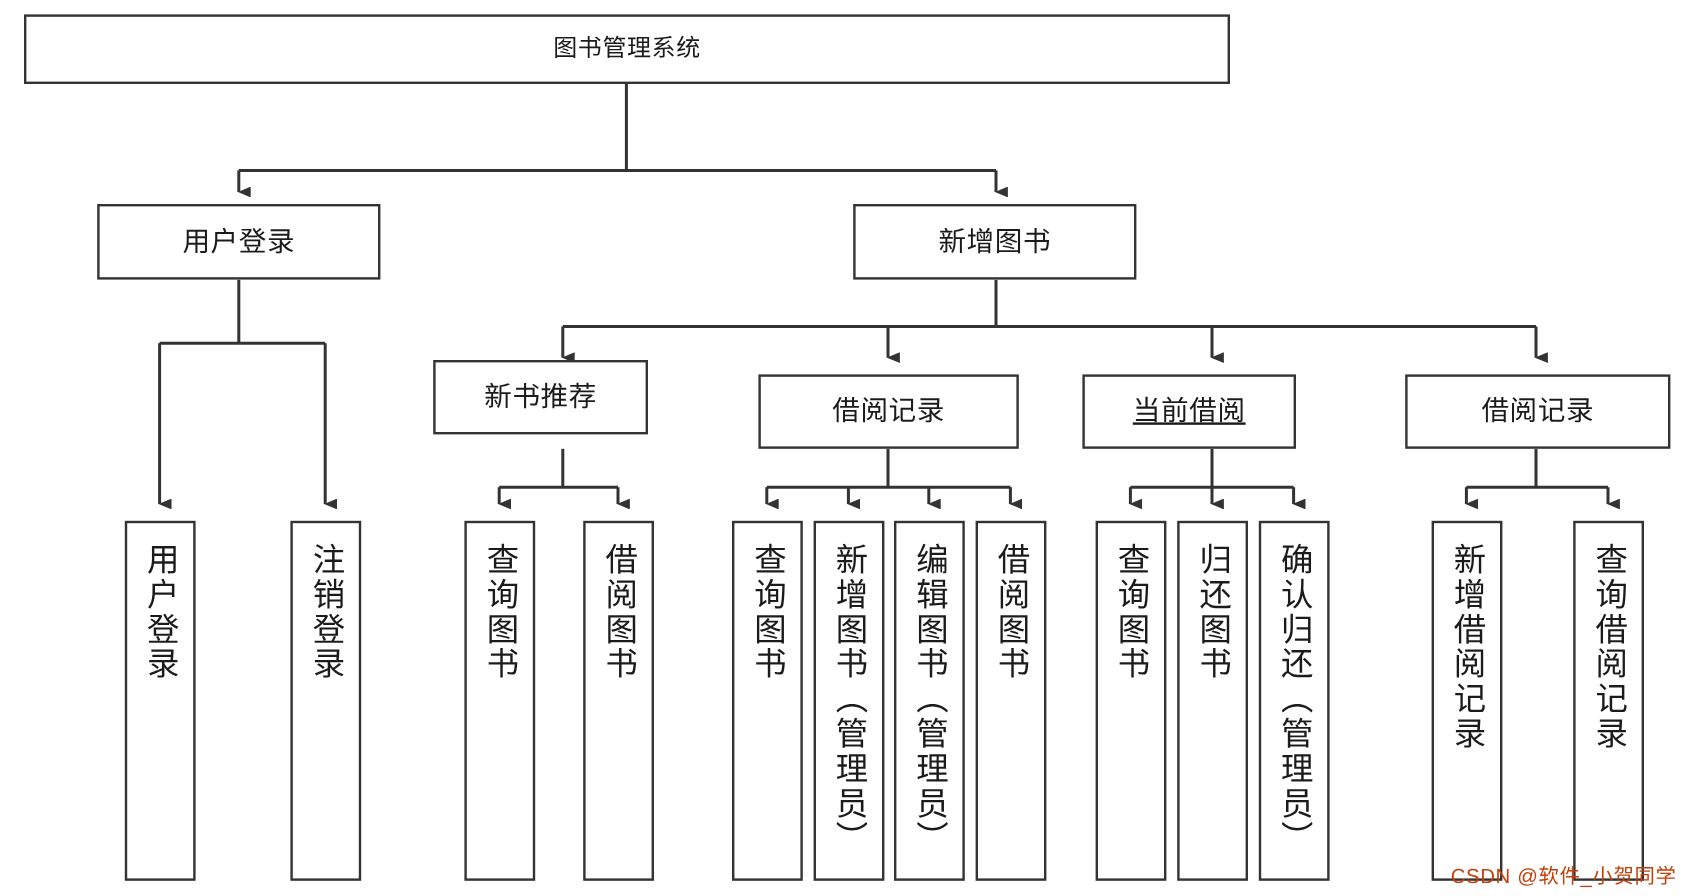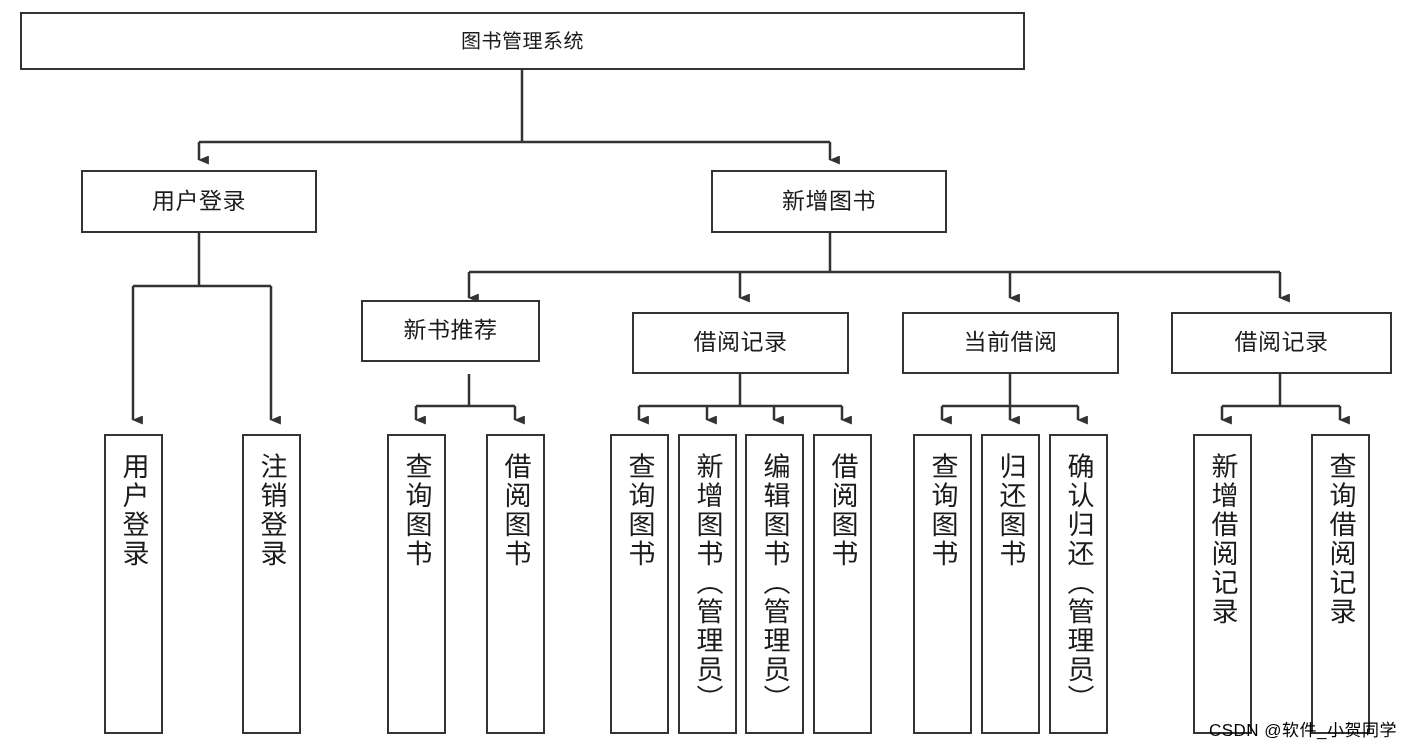--- a/index.html
+++ b/index.html
@@ -54,21 +54,21 @@
     font-size:27px;
     line-height:1.04;
     letter-spacing:2px;
     white-space:nowrap;
   }
   #watermark{
     position:absolute;
     right:8px;
     bottom:6px;
     font-size:17px;
-    color:#000000;
+    color:#c2410c;
     letter-spacing:0.5px;
     white-space:nowrap;
     user-select:none;
   }
 </style>
 </head>
 <body>
 
 <div id="canvas">
 
@@ -136,21 +136,21 @@
   </div>
 
   <div class="node horiz" style="left:361px; top:300px; width:179px; height:62px;">
     <span class="lbl">新书推荐</span>
   </div>
 
   <div class="node horiz" style="left:632px; top:312px; width:217px; height:62px;">
     <span class="lbl">借阅记录</span>
   </div>
 
-  <div class="node horiz" style="left:902px; top:312px; width:217px; height:62px;">
+  <div class="node horiz" style="left:902px; top:312px; width:178px; height:62px;text-decoration:underline;">
     <span class="lbl">当前借阅</span>
   </div>
 
   <div class="node horiz" style="left:1171px; top:312px; width:221px; height:62px;">
     <span class="lbl">借阅记录</span>
   </div>
 
   <div class="node leaf" style="left:104px; top:434px; width:59px; height:300px;">
     <span class="lbl">用户登录</span>
   </div>

